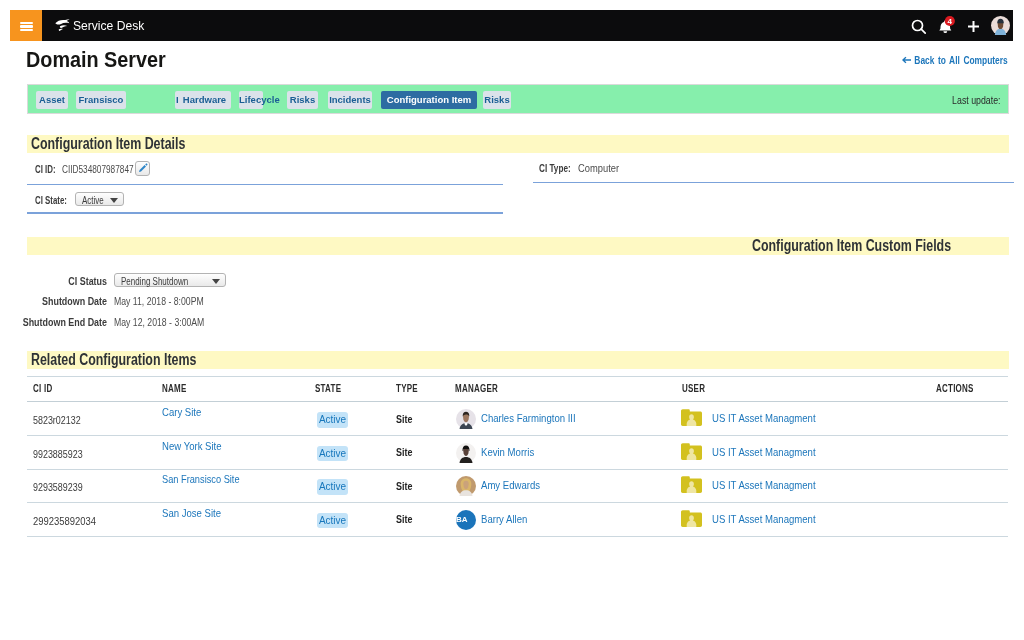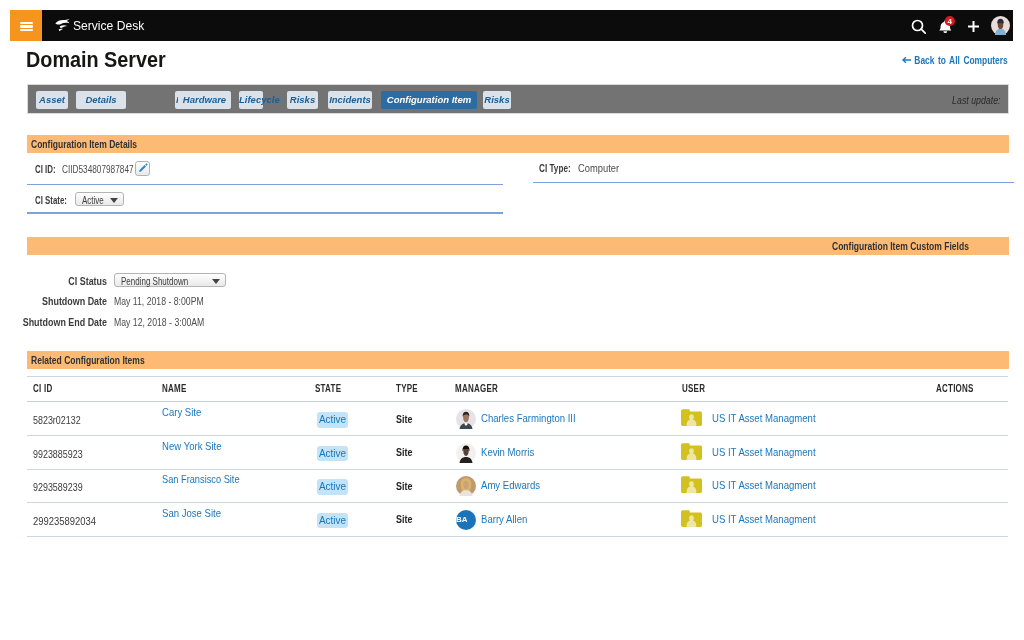--- a/index.html
+++ b/index.html
@@ -12,27 +12,27 @@
 #topbar { left:10px; top:10px; width:1003px; height:31px; background:#0c0c0d; }
 #burger { left:0; top:0; width:32px; height:31px; background:#f7941e; }
 #burger .b { position:absolute; left:10px; width:12.5px; height:2.3px; background:#fff; border-radius:1px; }
 #logotext { left:63px; top:8px; color:#fff; font-size:13px; transform:scaleX(0.93); }
 
 
 #title { left:25.5px; top:47px; font-size:22px; font-weight:bold; color:#161614; transform:scaleX(0.9); }
 #backlink { top:54px; right:16px; color:#1c76bb; font-size:10.5px; font-weight:bold; word-spacing:1.5px; transform:scaleX(0.8); }
 
 
-#tabstrip { left:27px; top:84px; width:982px; height:30px; background:#737373; border:1px solid #dadada;font-style:italic; }
+#tabstrip { left:27px; top:84px; width:982px; height:30px; background:#86efac; border:1px solid #dadada; }
 .tab { position:absolute; top:6px; height:18px; line-height:18px; text-align:center; font-size:9.5px; font-weight:bold; color:#1a5e94; background:#dbe2ea; border-radius:2px; }
 .tab.active { background:#2d6ca2; color:#fff; }
 #lastupdate { position:absolute; right:7px; top:9px; font-size:11px; color:#2a2a2a; transform:scaleX(0.8); transform-origin:100% 50%; }
 
 
-.secbar { left:27px; width:982px; height:18px; background:#fdba74; color:#2e3236; font-size:11px; line-height:18px; }
+.secbar { left:27px; width:982px; height:18px; background:#fef9c3; color:#2e3236; font-size:16px; line-height:18px; }
 .secbar span { display:inline-block; font-weight:bold; margin-left:4px; transform:scaleX(0.775); transform-origin:0 50%; }
 
 
 .lbl { font-weight:bold; color:#3c3c3c; font-size:10.5px; transform:scaleX(0.85); }
 .val { color:#4c4c4c; font-size:11px; transform:scaleX(0.85); }
 .bluline { height:1.5px; background:#7ba2da; }
 
 .btnish { border:1px solid #b3b3b3; border-radius:3px; background:linear-gradient(#fefefe,#e9e9e9); }
 .ddtext { position:absolute; left:6px; top:1.5px; font-size:10px; color:#3c3c3c; transform:scaleX(0.8); transform-origin:0 50%; white-space:nowrap; }
 
@@ -84,21 +84,21 @@
 </div>
 
 <div id="title" class="abs cl">Domain Server</div>
 <svg class="abs" style="right:113px; top:56px" width="9" height="8" viewBox="0 0 11 8">
     <path d="M4.2 0 L5.4 1.2 L3.2 3.2 L11 3.2 L11 4.8 L3.2 4.8 L5.4 6.8 L4.2 8 L0 4 Z" fill="#1c76bb"></path>
   </svg>
 <div id="backlink" class="abs cr">Back to All Computers</div>
 
 <div id="tabstrip" class="abs">
   <div class="tab" style="left:8px;  width:32px;">Asset</div>
-  <div class="tab" style="left:48px; width:50px;">Details</div>
+  <div class="tab" style="left:48px; width:50px;">Fransisco</div>
   <div class="tab" style="left:107px; width:34px;margin-left:40px;">Hidden</div>
   <div class="tab" style="left:150px; width:53px;">Hardware</div>
   <div class="tab" style="left:211px; width:24px;">Lifecycle</div>
   <div class="tab" style="left:259px; width:31px;">Risks</div>
   <div class="tab" style="left:300px; width:44px;">Incidents</div>
   <div class="tab active" style="left:353px; width:96px;">Configuration Item</div>
   <div class="tab" style="left:455px; width:28px;">Risks</div>
   <div id="lastupdate">Last update:</div>
 </div>
 

